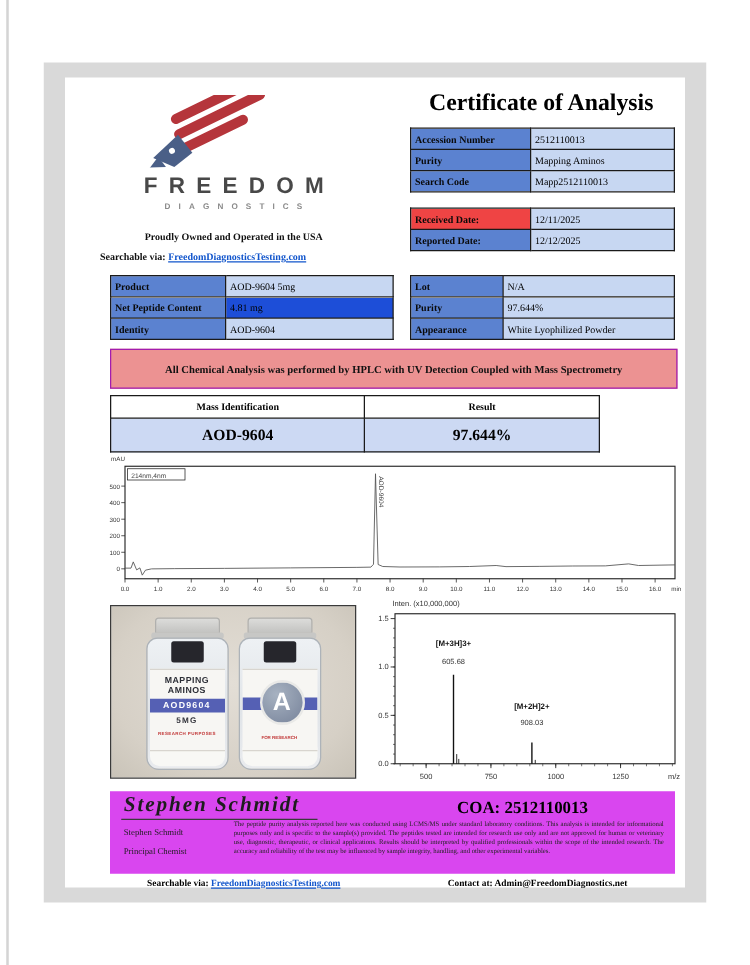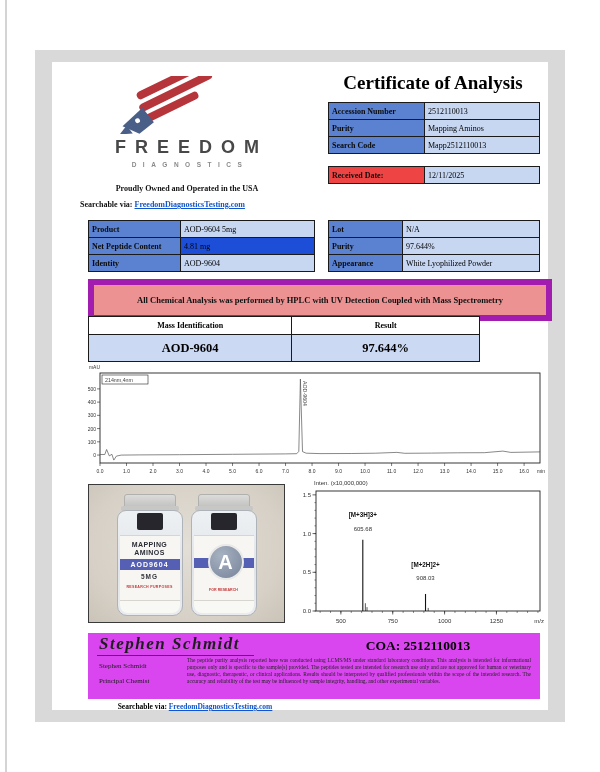--- a/index.html
+++ b/index.html
@@ -22,21 +22,21 @@
   
   table.blue{border-collapse:collapse;width:100%;table-layout:fixed;}
   table.blue td{border:1px solid #1a1a1a;font-size:8px;padding:2px 3px;height:12px;
     overflow:hidden;white-space:nowrap;}
   td.hd{font-weight:700;color:#0a0a0a;}
   #accession-table{left:276px;top:40px;width:212px;}
   #dates-table{left:276px;top:104px;width:212px;}
   #product-table{left:36px;top:158px;width:227px;}
   #qc-table{left:276px;top:158px;width:212px;font-family:Liberation Serif, serif;}
   
-  #method-banner{left:36px;top:217px;width:452px;height:30px;border:6px solid #a21caf;
+  #method-banner{left:36px;top:217px;width:452px;height:30px;border:1px solid #a21caf;
     display:flex;align-items:center;justify-content:center;text-align:center;
     font-size:8.5px;font-weight:700;color:#111;}
   
   #mass-table{left:36px;top:254px;width:392px;border-collapse:collapse;table-layout:fixed;}
   #mass-table th{border:1px solid #1a1a1a;font-size:8px;font-weight:700;background:#fff;
     height:15px;padding:1px;}
   #mass-table td{border:1px solid #1a1a1a;font-size:12.5px;font-weight:700;text-align:center;
     height:24px;padding:1px;}
   
   #chrom-wrap{left:24px;top:299px;width:470px;height:118px;}
@@ -145,20 +145,24 @@
   <div class="abs" id="dates-table">
     <table class="blue">
           <colgroup>
             <col style="width:96px">
             <col>
           </colgroup>
           <tbody>
       <tr>
               <td class="hd" style="background:#ef4444">Received Date:</td>
               <td style="background:#c7d7f2">12/11/2025</td>
+            </tr>
+      <tr>
+              <td class="hd" style="background:#5b82d0">Reported Date:</td>
+              <td style="background:#c7d7f2">12/12/2025</td>
             </tr>
     </tbody>
         </table>
   </div>
 
   <div class="abs" id="product-table">
     <table class="blue">
           <colgroup>
             <col style="width:92px">
             <col>
@@ -388,15 +392,16 @@
     <div id="coa-line">COA: 2512110013</div>
     <div id="sig-name">Stephen Schmidt</div>
     <div id="sig-role">Principal Chemist</div>
     <div id="disclaimer">The peptide purity analysis reported here was conducted using LCMS/MS under standard laboratory conditions. This analysis is intended for informational purposes only and is specific to the sample(s) provided. The peptides tested are intended for research use only and are not approved for human or veterinary use, diagnostic, therapeutic, or clinical applications. Results should be interpreted by qualified professionals within the scope of the intended research. The accuracy and reliability of the test may be influenced by sample integrity, handling, and other experimental variables.</div>
   </div>
 
   <div class="abs" id="footer-search">
     <span>Searchable via:</span>
     <a class="link">FreedomDiagnosticsTesting.com</a>
   </div>
+  <div class="abs" id="footer-contact">Contact at: Admin@FreedomDiagnostics.net</div>
 
 </div>
 </div>
 
 </body></html>

